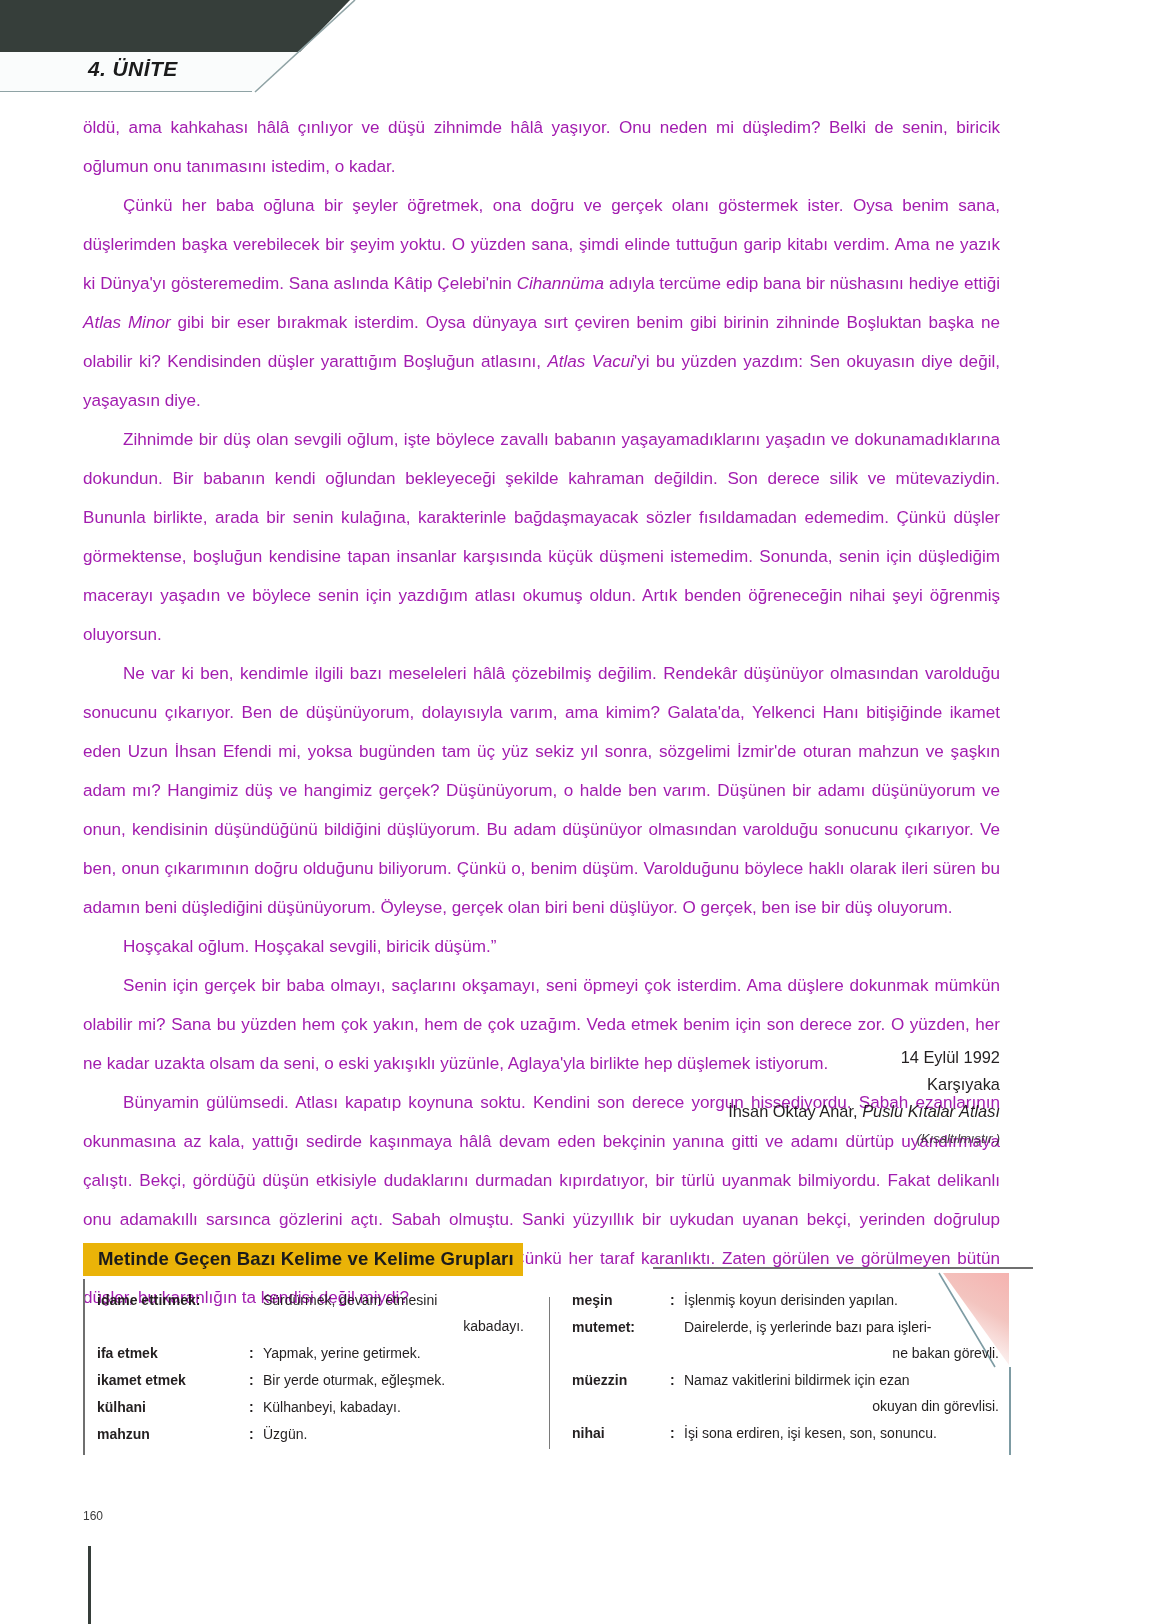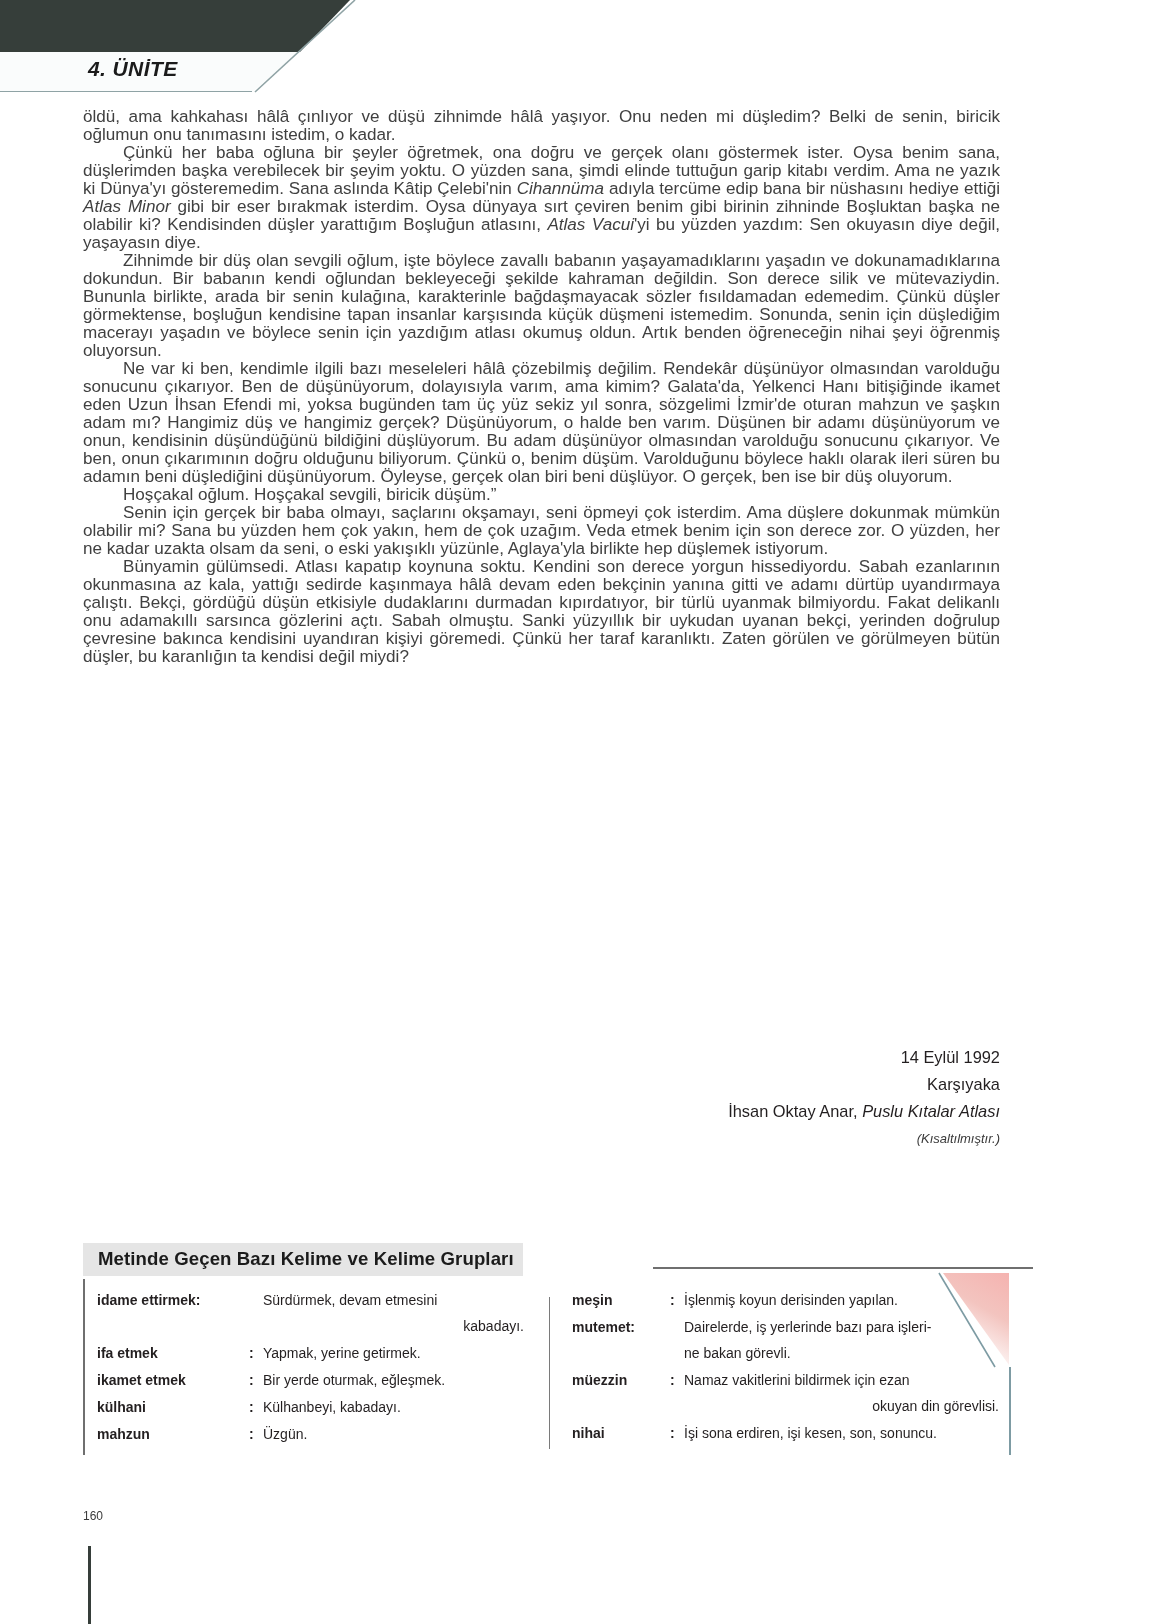--- a/index.html
+++ b/index.html
@@ -69,24 +69,24 @@
   
   .content {
     position: absolute;
     left: 83px;
     top: 108px;
     width: 917px;
   }
   p.tx {
     margin: 0 0 0 0;
     font-size: 17.1px;
-    line-height: 18px;
+    line-height: 39px;
     text-align: justify;
     text-justify: inter-word;
-    color: #404040;
+    color: #a21caf;
     hyphens: none;
   }
   p.ind { text-indent: 40px; }
   p.tx + p.tx { margin-top: 0px; }
   .it { font-style: italic; }
 
   
   .attrib {
     position: absolute;
     left: 83px;
@@ -110,21 +110,21 @@
     left: 83px;
     top: 1243px;
     width: 950px;
   }
   .vocab-head-row {
     position: relative;
     height: 34px;
   }
   .vocab-head {
     display: inline-block;
-    background: #e5e5e5;
+    background: #eab308;
     font-size: 18.6px;
     font-weight: 700;
     color: #1b1b1b;
     padding: 4px 9px 5px 15px;
     line-height: 24px;
     letter-spacing: 0.1px;
   }
   .vocab-head-rule {
     position: absolute;
     left: 570px;
@@ -302,21 +302,21 @@
         <div class="coldiv"></div>
         <div class="col right" id="vocab-right">
             <div class="entry">
               <span class="term">meşin</span>
               <span class="colon">:</span>
               <span class="def"><span>İşlenmiş koyun derisinden yapılan.</span></span>
             </div>
             <div class="entry">
               <span class="term">mutemet:</span>
               <span class="colon"></span>
-              <span class="def"><span>Dairelerde, iş yerlerinde bazı para işleri-</span><span class="cont" style="text-align: left;">ne bakan görevli.</span></span>
+              <span class="def"><span>Dairelerde, iş yerlerinde bazı para işleri-</span><span class="cont" style="text-align: right;">ne bakan görevli.</span></span>
             </div>
             <div class="entry">
               <span class="term">müezzin</span>
               <span class="colon">:</span>
               <span class="def"><span>Namaz vakitlerini bildirmek için ezan</span><span class="cont" style="text-align: right;">okuyan din görevlisi.</span></span>
             </div>
             <div class="entry">
               <span class="term">nihai</span>
               <span class="colon">:</span>
               <span class="def"><span>İşi sona erdiren, işi kesen, son, sonuncu.</span></span>

